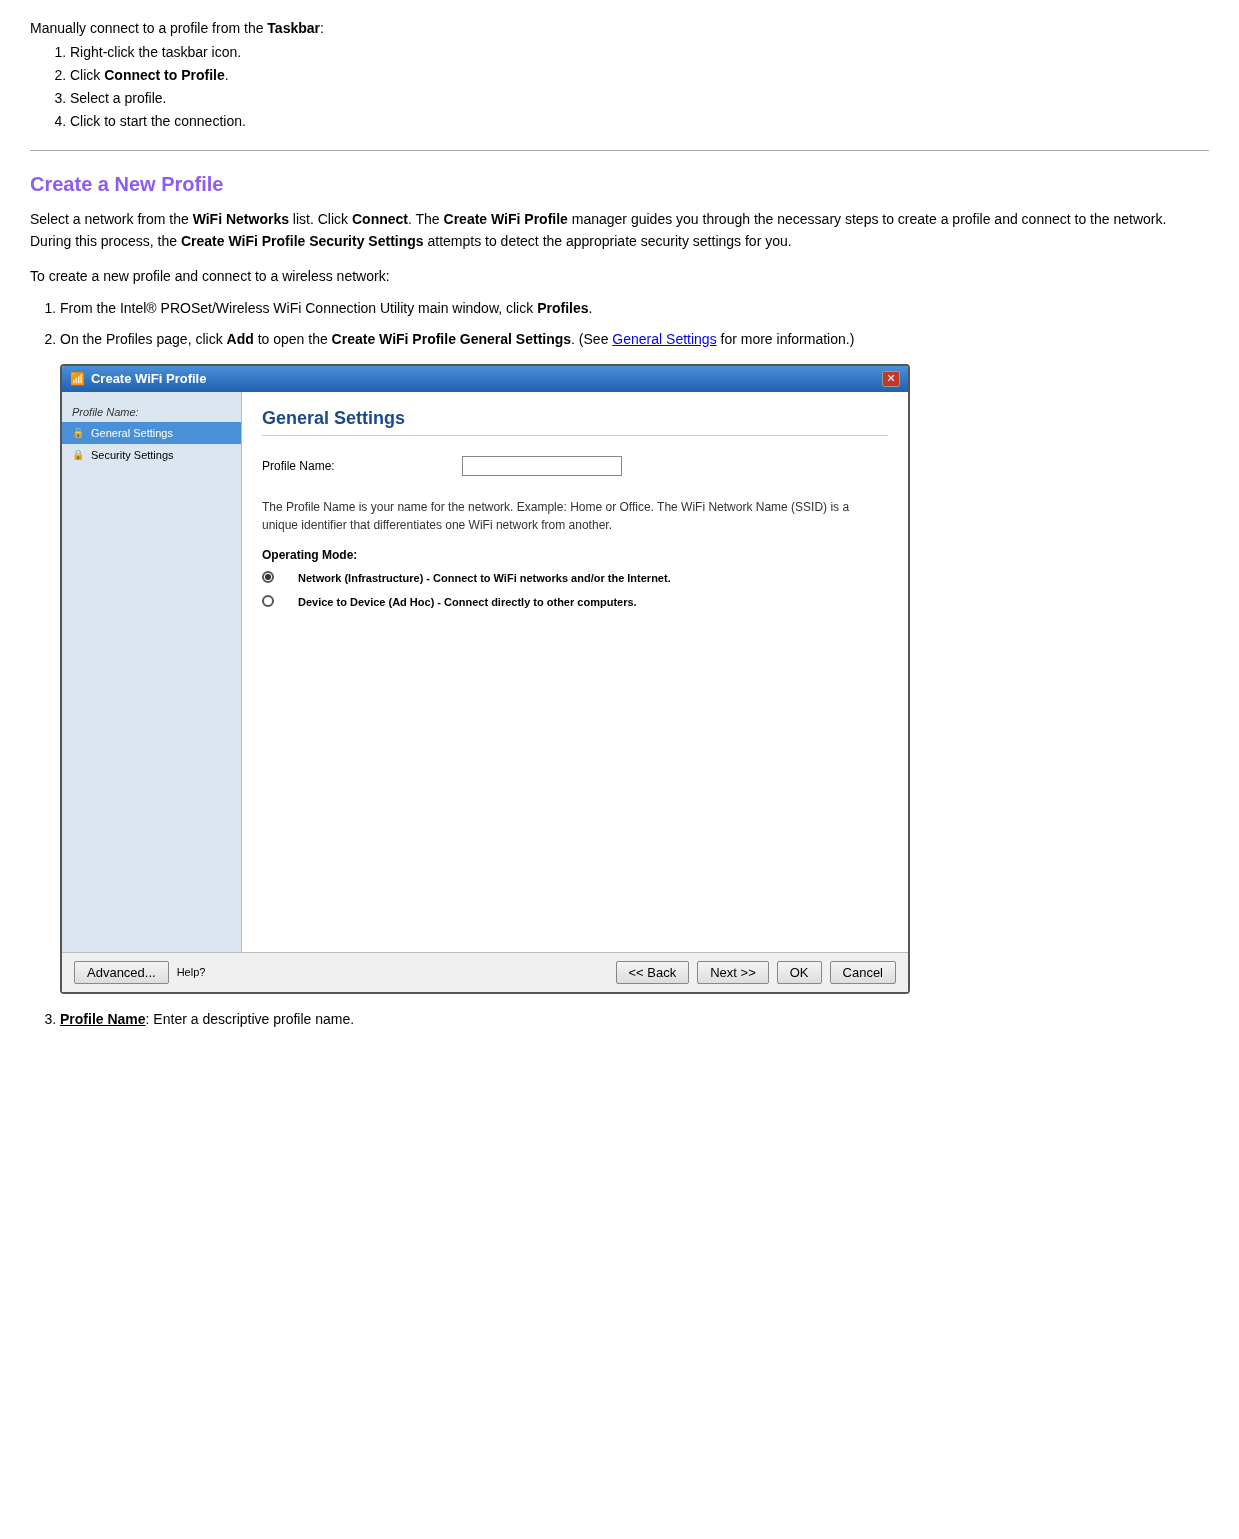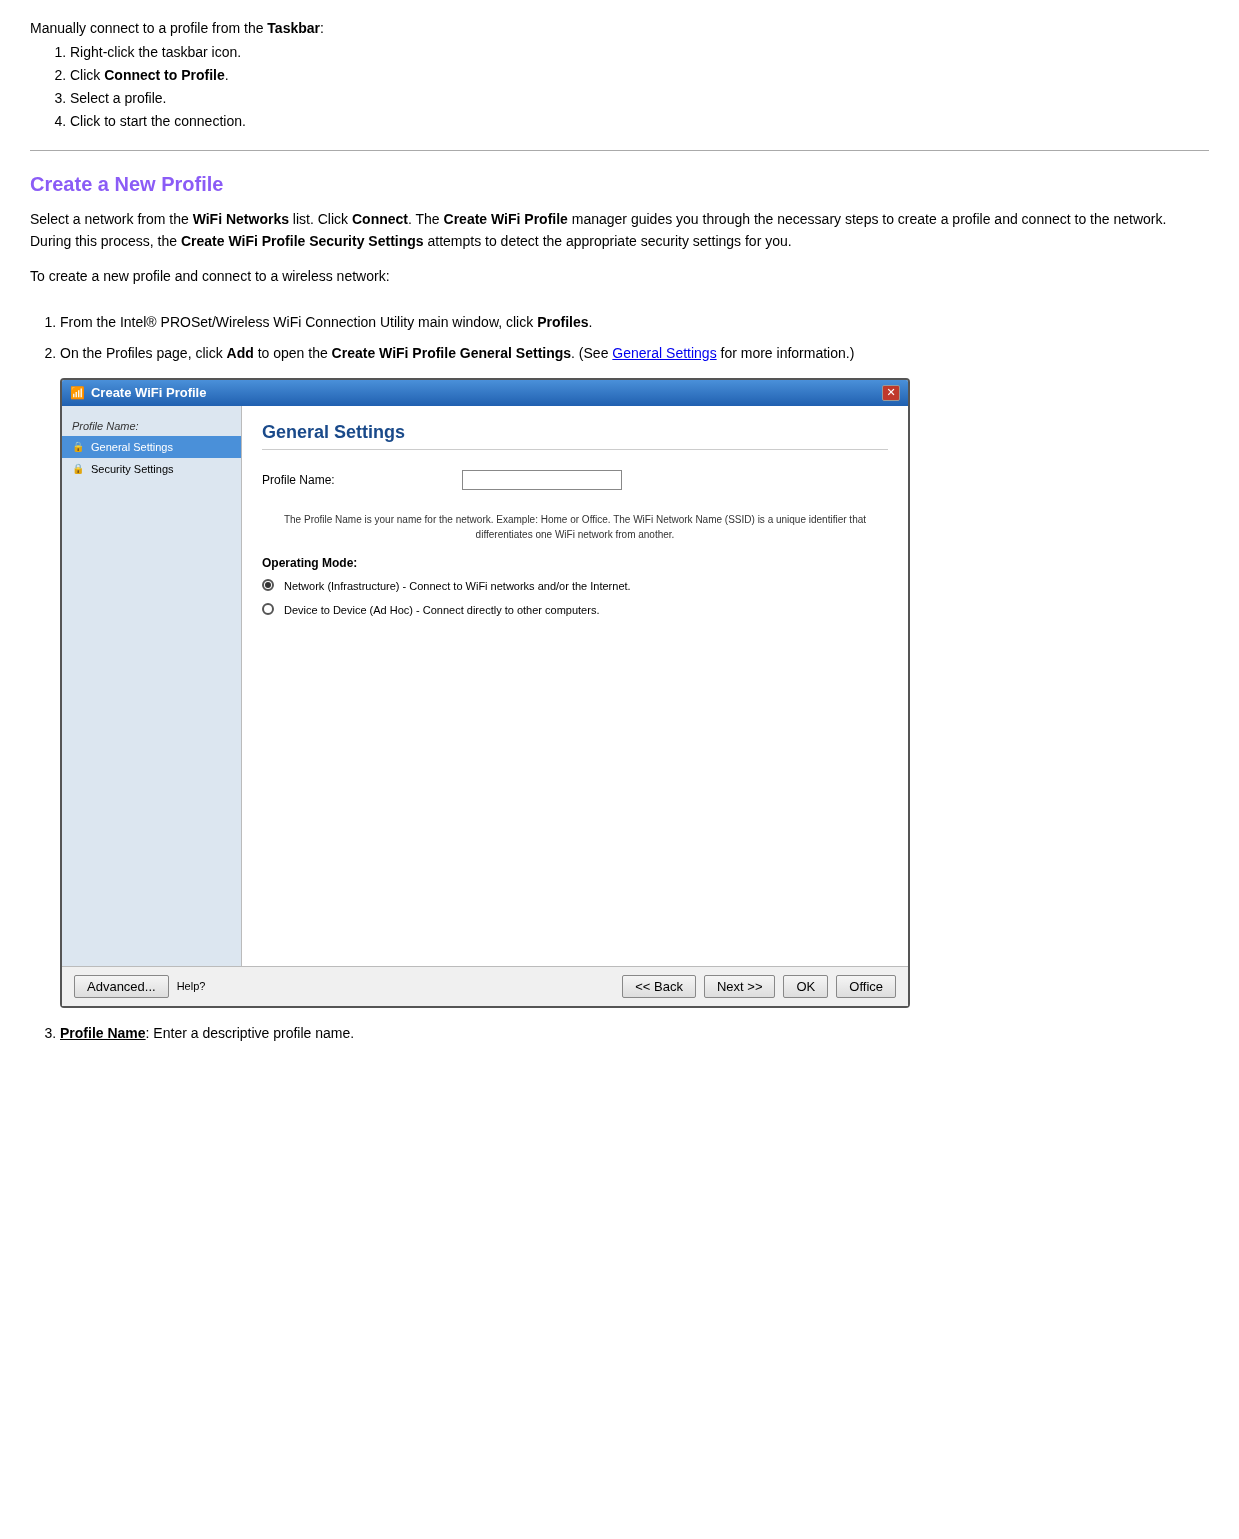--- a/index.html
+++ b/index.html
@@ -13,21 +13,21 @@
       padding: 20px 30px 40px 30px;
     }
     .intro-text { margin-bottom: 4px; }
     .intro-text strong { font-weight: bold; }
     ol.top-list { margin-left: 40px; margin-top: 6px; margin-bottom: 10px; }
     ol.top-list li { margin-bottom: 2px; line-height: 1.5; }
     hr { border: none; border-top: 1px solid #aaa; margin: 18px 0 22px 0; }
     h2 { font-size: 20px; font-weight: bold; margin-bottom: 12px; color: #8b5cf6; }
     .section-desc { margin-bottom: 12px; line-height: 1.6; }
     .section-desc strong { font-weight: bold; }
-    .step-para { margin-bottom: 24px; line-height: 1.6; }
+    .step-para { margin-bottom: 10px; line-height: 1.6; }
     ol.steps-list { margin-left: 30px; margin-top: 6px; }
     ol.steps-list li { margin-bottom: 8px; line-height: 1.6; }
     ol.steps-list li strong { font-weight: bold; }
 
     
     .dialog-container {
       margin: 14px 0 14px 30px;
       border: 2px solid #555;
       border-radius: 4px;
       width: 850px;
@@ -128,36 +128,36 @@
       color: #000;
     }
     .form-input {
       width: 160px;
       height: 20px;
       border: 1px solid #888;
       background: #fff;
       font-size: 11px;
     }
     .form-desc {
-      font-size: 10px;
+      font-size: 12px;
       color: #333;
       margin: 10px 0 14px 0;
       line-height: 1.5;
-      text-align: center;
     }
     .form-section-label {
       font-size: 12px;
       font-weight: bold;
       margin-bottom: 8px;
     }
     .radio-option {
       display: flex;
       align-items: flex-start;
       margin-bottom: 8px;
-      gap: 10px;
+      gap: 24px;
+      font-weight: bold;
     }
     .radio-circle {
       width: 12px;
       height: 12px;
       border: 2px solid #555;
       border-radius: 50%;
       margin-top: 1px;
       background: #fff;
       display: flex;
       align-items: center;
@@ -294,21 +294,21 @@
     </div>
   </div>
 
   <div class="dialog-footer">
     <button class="footer-btn">Advanced...</button>
     <span class="footer-help">Help?</span>
     <div class="footer-spacer"></div>
     <button class="footer-btn">&lt;&lt; Back</button>
     <button class="footer-btn">Next &gt;&gt;</button>
     <button class="footer-btn">OK</button>
-    <button class="footer-btn">Office</button>
+    <button class="footer-btn">Cancel</button>
   </div>
 </div>
 
 <ol class="steps-list" start="3">
   <li class="step3-text">
     <strong>Profile Name</strong><span>: Enter a descriptive profile name.</span>
   </li>
 </ol>
 
 </body></html>

